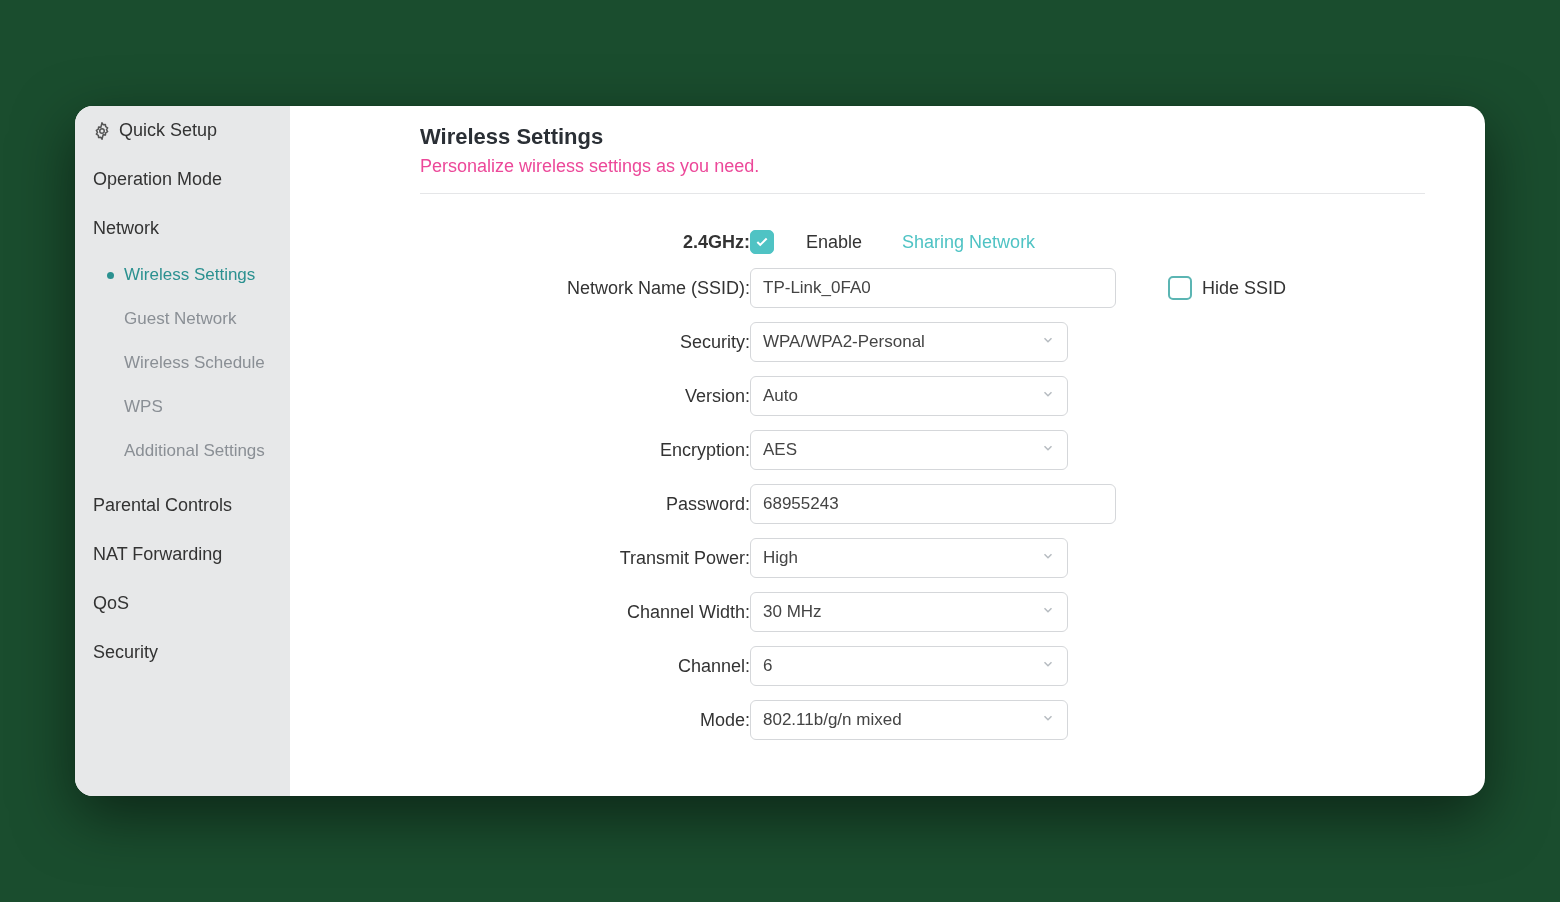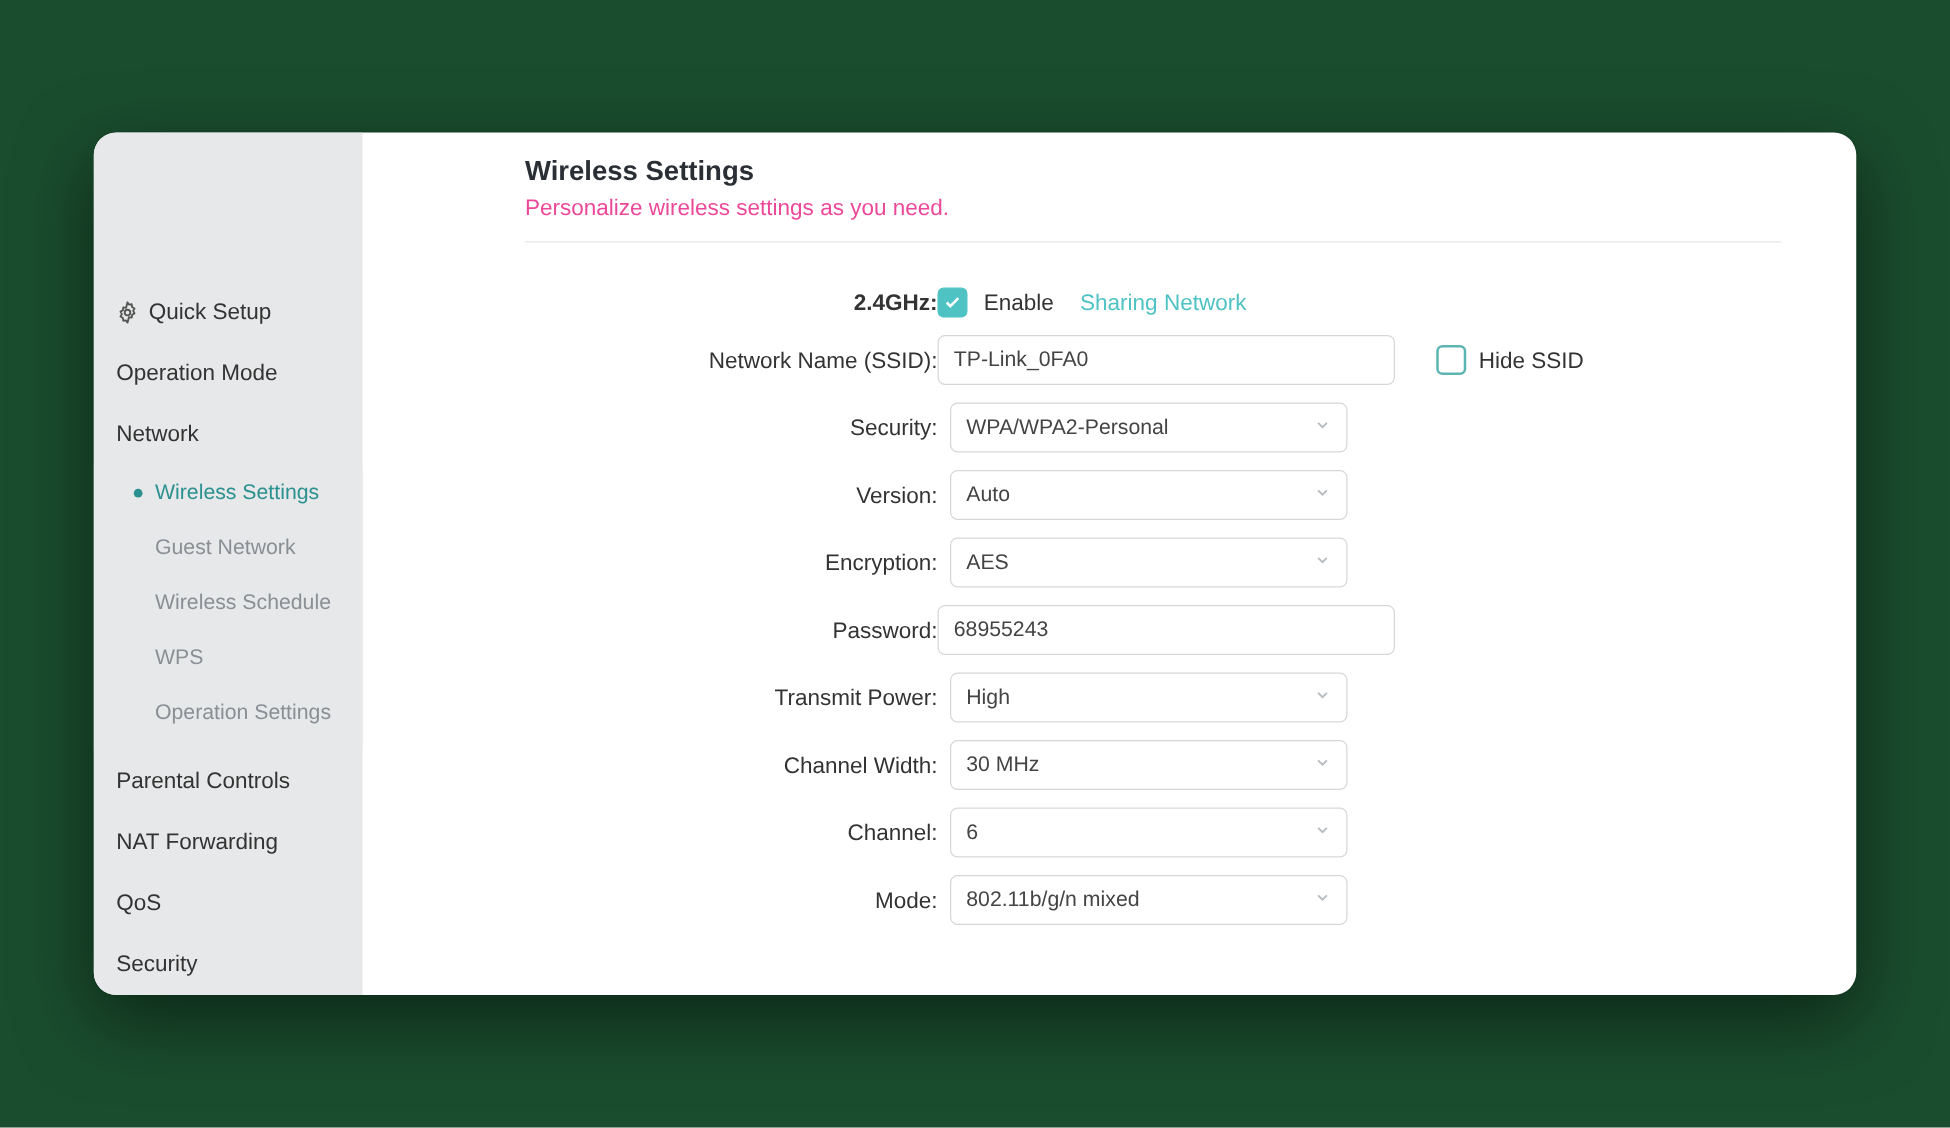--- a/index.html
+++ b/index.html
@@ -23,21 +23,20 @@
   border-radius: 18px;
   box-shadow: 0 20px 60px rgba(0,0,0,0.5), 0 0 0 1px rgba(0,0,0,0.05);
   display: flex;
   overflow: hidden;
 }
 .sidebar {
   width: 215px;
   background: #e7e8e9;
   display: flex;
   flex-direction: column;
-  justify-content: flex-end;
 }
 .nav-item {
   padding: 14px 18px;
   font-size: 18px;
   color: #333;
   cursor: pointer;
   display: flex;
   align-items: center;
   gap: 8px;
 }
@@ -108,21 +107,21 @@
   text-align: right;
   font-size: 18px;
   color: #333;
 }
 .form-label.bold {
   font-weight: 700;
 }
 .form-control {
   display: flex;
   align-items: center;
-  gap: 13px;
+  gap: 32px;
 }
 .text-input {
   width: 366px;
   height: 40px;
   border: 1px solid #d5d7da;
   border-radius: 6px;
   padding: 0 12px;
   font-size: 17px;
   color: #444;
   outline: none;
@@ -133,21 +132,20 @@
   border: 1px solid #d5d7da;
   border-radius: 6px;
   padding: 0 12px;
   font-size: 17px;
   color: #444;
   display: flex;
   align-items: center;
   justify-content: space-between;
   cursor: pointer;
   background: #fff;
-  margin-left: 10px;
 }
 .select-arrow {
   color: #b6bbc0;
 }
 .checkbox {
   width: 24px;
   height: 24px;
   border-radius: 5px;
   border: 1px solid #d5d7da;
   display: inline-flex;
@@ -213,21 +211,21 @@
       <div class="sub-item">
         <span class="bullet"></span>
         <span>Wireless Schedule</span>
       </div>
       <div class="sub-item">
         <span class="bullet"></span>
         <span>WPS</span>
       </div>
       <div class="sub-item">
         <span class="bullet"></span>
-        <span>Operation Settings</span>
+        <span>Additional Settings</span>
       </div>
     </div>
     <div class="nav-item">
       <span>Parental Controls</span>
     </div>
     <div class="nav-item">
       <span>NAT Forwarding</span>
     </div>
     <div class="nav-item">
       <span>QoS</span>

